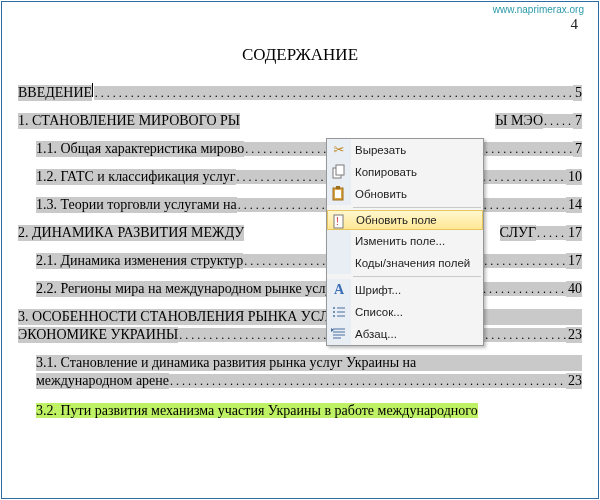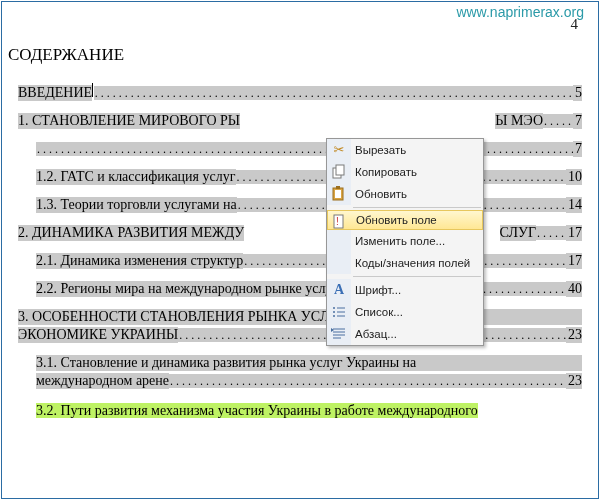--- a/index.html
+++ b/index.html
@@ -18,32 +18,33 @@
     height: 498px;
     margin: 1px;
     position: relative;
     padding: 6px 6px 0 6px;
     background: #fff;
   }
   .watermark {
     position: absolute;
     top: 2px;
     right: 14px;
-    font-size: 14px;
+    font-size: 10px;
     color: #2b9aa8;
   }
   .pagenum {
     text-align: right;
     font-family: "Times New Roman", serif;
     font-size: 15px;
     color: #222;
     padding-right: 14px;
     margin-top: 8px;
   }
   .title {
+    text-align: center;
     font-family: "Times New Roman", serif;
     font-size: 17px;
     margin: 12px 0 18px 0;
   }
   .toc {
     padding: 0 10px;
   }
   .toc-row {
     display: flex;
     align-items: baseline;
@@ -155,20 +156,21 @@
 
     <div class="toc-row">
       <span class="toc-label">1. СТАНОВЛЕНИЕ МИРОВОГО РЫ</span>
       <span class="dots" style="visibility:hidden">............................................................................................................</span>
       <span class="toc-label">Ы МЭО</span>
       <span class="dots" style="flex:0 0 30px">........</span>
       <span class="pg">7</span>
     </div>
 
     <div class="toc-row indent">
+      <span class="toc-label">1.1. Общая характеристика мирово</span>
       <span class="dots">............................................................................................................</span>
       <span class="pg">7</span>
     </div>
 
     <div class="toc-row indent">
       <span class="toc-label">1.2. ГАТС и классификация услуг</span>
       <span class="dots">............................................................................................................</span>
       <span class="pg">10</span>
     </div>
 

